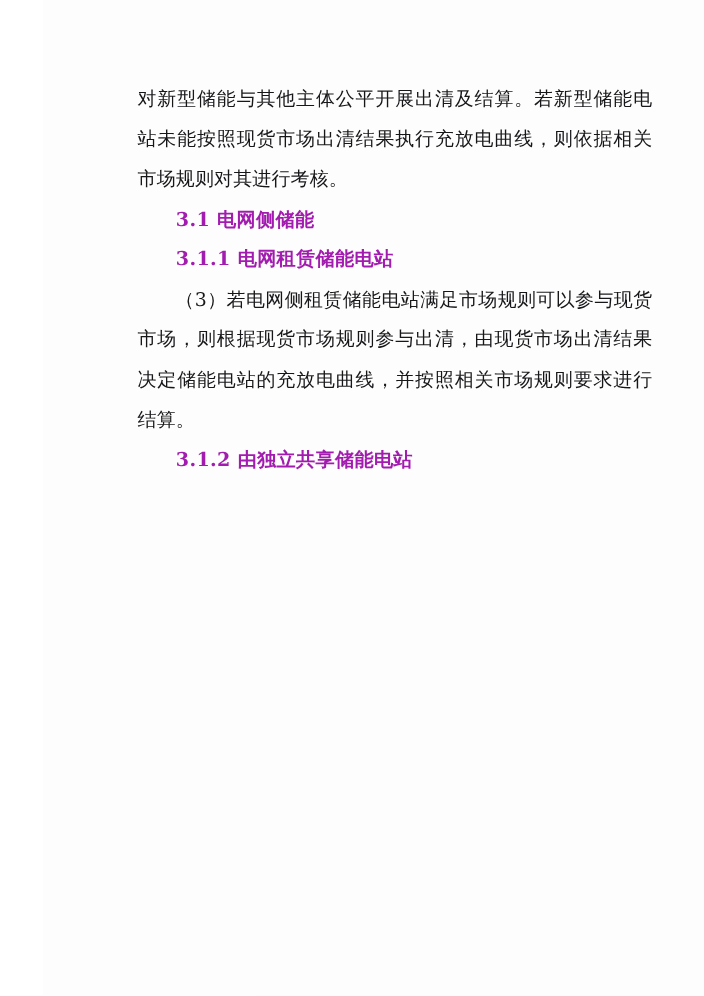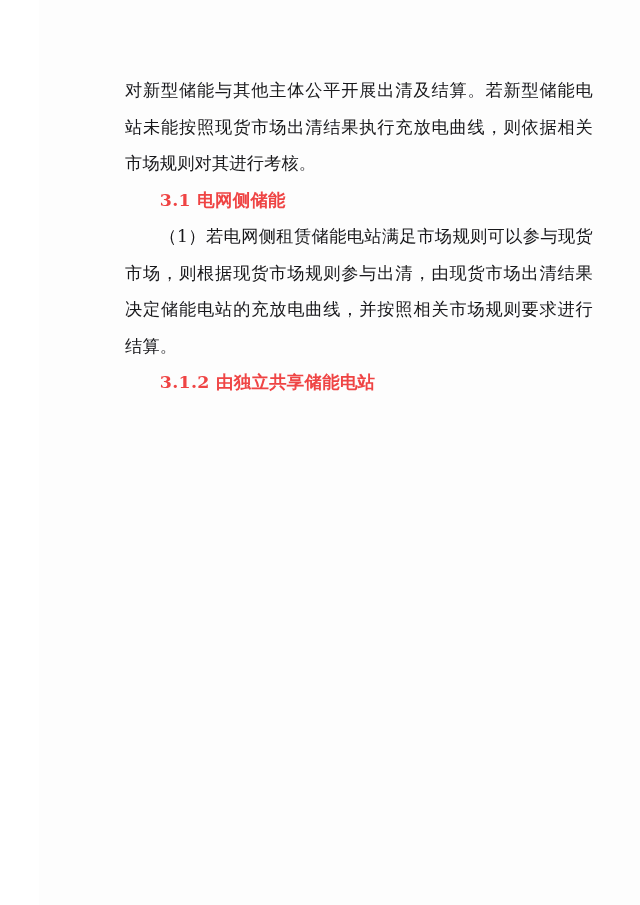--- a/index.html
+++ b/index.html
@@ -37,36 +37,37 @@
   }
   p.indent {
     text-indent: 2em;
   }
   h3 {
     margin: 0;
     font-size: 17.4px;
     line-height: 36.5px;
     font-weight: bold;
     text-indent: 2em;
-    color: #ef4444;
+    color: #a21caf;
     letter-spacing: 0.3px;
   }
 </style>
 </head>
 <body>
 
 <div class="page">
   <div class="doc-body">
 
     <p>对新型储能与其他主体公平开展出清及结算。若新型储能电站未能按照现货市场出清结果执行充放电曲线，则依据相关市场规则对其进行考核。</p>
 
     <h3>3.1 电网侧储能</h3>
 
+    <h3>3.1.1 电网租赁储能电站</h3>
 
 
-    <p class="indent">（1）若电网侧租赁储能电站满足市场规则可以参与现货市场，则根据现货市场规则参与出清，由现货市场出清结果决定储能电站的充放电曲线，并按照相关市场规则要求进行结算。</p>
+    <p class="indent">（3）若电网侧租赁储能电站满足市场规则可以参与现货市场，则根据现货市场规则参与出清，由现货市场出清结果决定储能电站的充放电曲线，并按照相关市场规则要求进行结算。</p>
 
     <h3>3.1.2 由独立共享储能电站</h3>
 
 
 
   </div>
 </div>
 
 </body></html>

